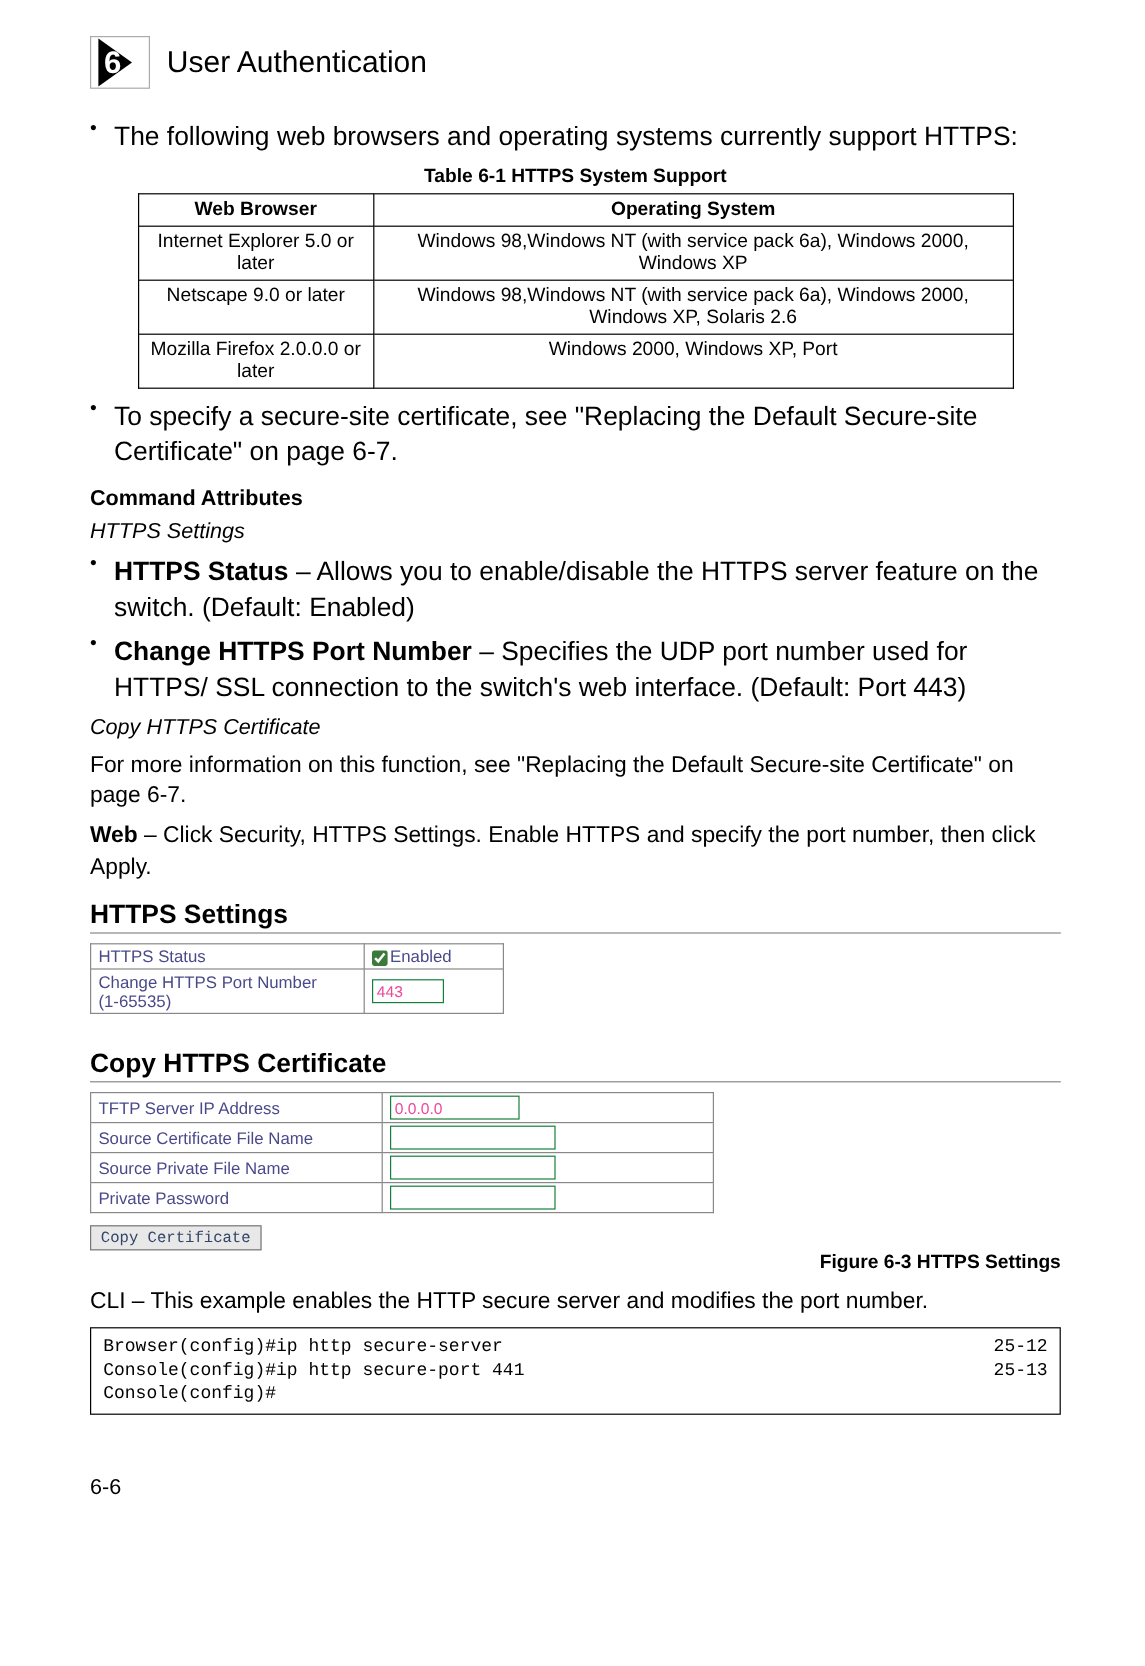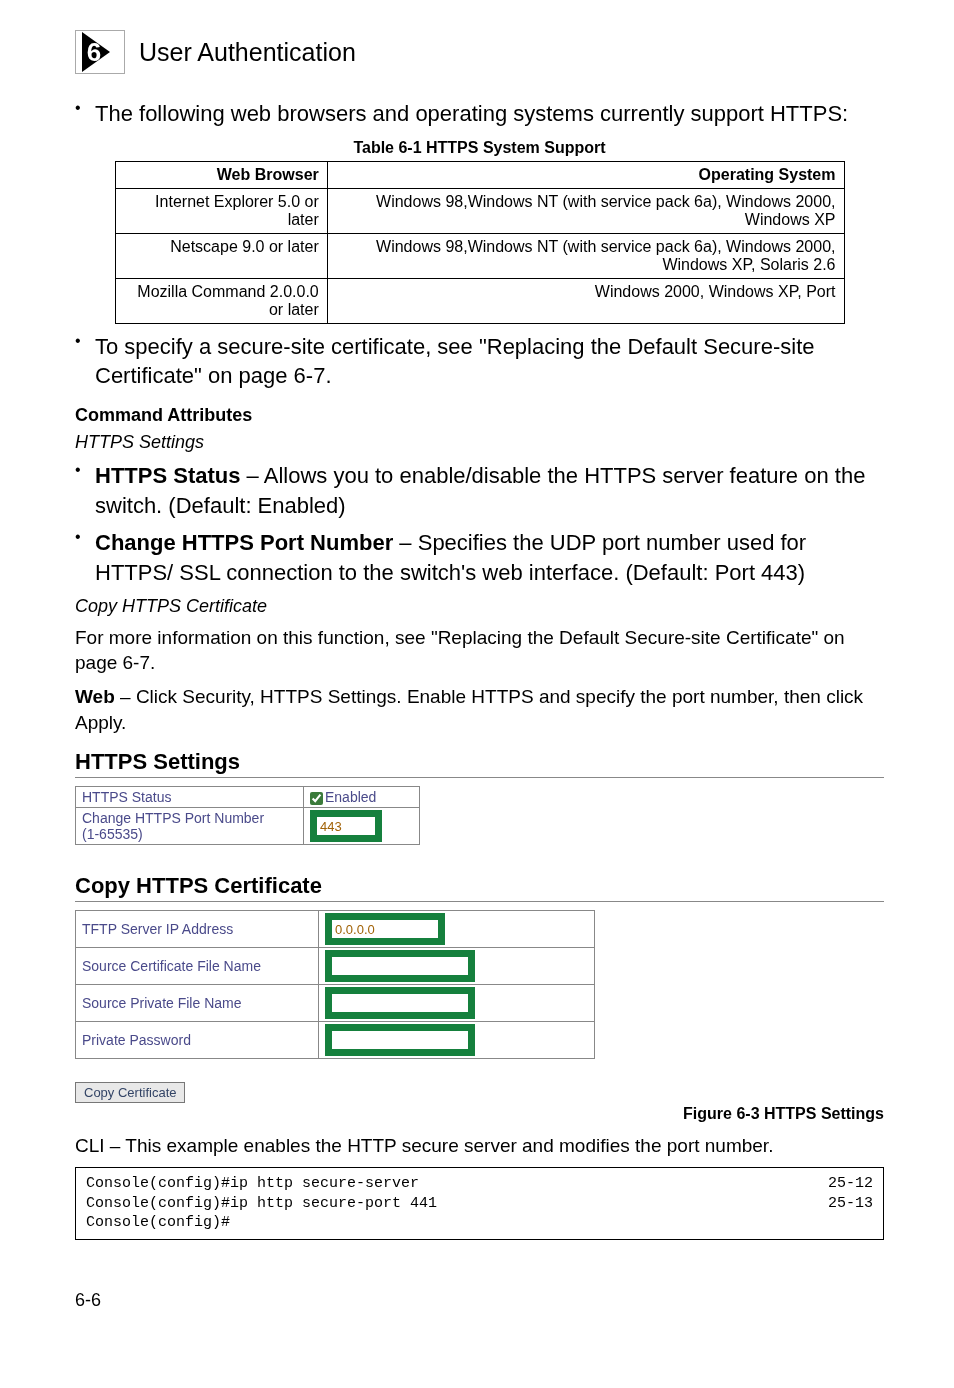--- a/index.html
+++ b/index.html
@@ -70,21 +70,21 @@
   }
   table.sys-support {
     border-collapse: collapse;
     width: 730px;
     margin: 0 auto 6px auto;
   }
   table.sys-support th, table.sys-support td {
     border: 1.5px solid #000;
     padding: 4px 8px;
     font-size: 16px;
-    text-align: right;
+    text-align: center;
     vertical-align: top;
   }
   table.sys-support th {
     font-weight: bold;
   }
   .section-heading {
     font-weight: bold;
     font-size: 18px;
     margin: 14px 0 6px 0;
   }
@@ -118,45 +118,45 @@
     font-family: Arial, sans-serif;
     font-size: 14px;
     color: #4a4a8a;
   }
   table.form-table td {
     border: 1px solid #888;
     padding: 2px 6px;
     vertical-align: middle;
   }
   .input-box {
-    border: 7px solid #15803d;
+    border: 1px solid #15803d;
     background: #fff;
     font-size: 13px;
     padding: 1px 3px;
     font-family: Arial, sans-serif;
-    color:#a16207;
+    color:#ec4899;
     height:16px;
     box-sizing:content-box;
   }
   .checkbox-cell {
     white-space: nowrap;
   }
   input[type=checkbox]{
     accent-color: #3a7a3a;
     vertical-align: middle;
     margin:0 2px 0 0;
   }
   .copy-btn {
-    margin-top: 23px;
+    margin-top: 10px;
     border: 1px solid #777;
     background: #e8e8e8;
     font-size: 13px;
     color: #334466;
     padding: 2px 8px;
-    font-family: Liberation Sans, sans-serif;
+    font-family: Liberation Mono, monospace;
   }
   .figure-caption {
     text-align: right;
     font-weight: bold;
     font-size: 16px;
     margin: 2px 0 10px 0;
   }
   .cli-box {
     border: 1px solid #000;
     padding: 6px 10px;
@@ -200,21 +200,21 @@
     </tr>
     <tr>
       <td>Internet Explorer 5.0 or later</td>
       <td>Windows 98,Windows NT (with service pack 6a), Windows 2000, Windows XP</td>
     </tr>
     <tr>
       <td>Netscape 9.0 or later</td>
       <td>Windows 98,Windows NT (with service pack 6a), Windows 2000, Windows XP, Solaris 2.6</td>
     </tr>
     <tr>
-      <td>Mozilla Command 2.0.0.0 or later</td>
+      <td>Mozilla Firefox 2.0.0.0 or later</td>
       <td>Windows 2000, Windows XP, Port</td>
     </tr>
   </tbody>
     </table>
 
   <div class="bullet-para">
     <div class="bullet-dot">•</div>
     <div class="bullet-text">To specify a secure-site certificate, see "Replacing the Default Secure-site Certificate" on page 6-7.</div>
   </div>
 
@@ -297,16 +297,16 @@
     </tbody>
       </table>
 
     <button class="copy-btn">Copy Certificate</button>
   </div>
 
   <div class="figure-caption">Figure 6-3  HTTPS Settings</div>
 
   <div class="body-para">CLI – This example enables the HTTP secure server and modifies the port number.</div>
 
-  <div class="cli-box"><div class="cli-line"><span>Console(config)#ip http secure-server</span><span class="cli-ref">25-12</span></div><div class="cli-line"><span>Console(config)#ip http secure-port 441</span><span class="cli-ref">25-13</span></div><div class="cli-line"><span>Console(config)#</span><span class="cli-ref"></span></div></div>
+  <div class="cli-box"><div class="cli-line"><span>Browser(config)#ip http secure-server</span><span class="cli-ref">25-12</span></div><div class="cli-line"><span>Console(config)#ip http secure-port 441</span><span class="cli-ref">25-13</span></div><div class="cli-line"><span>Console(config)#</span><span class="cli-ref"></span></div></div>
 
   <div class="pagenum">6-6</div>
 </div>
 
 </body></html>

